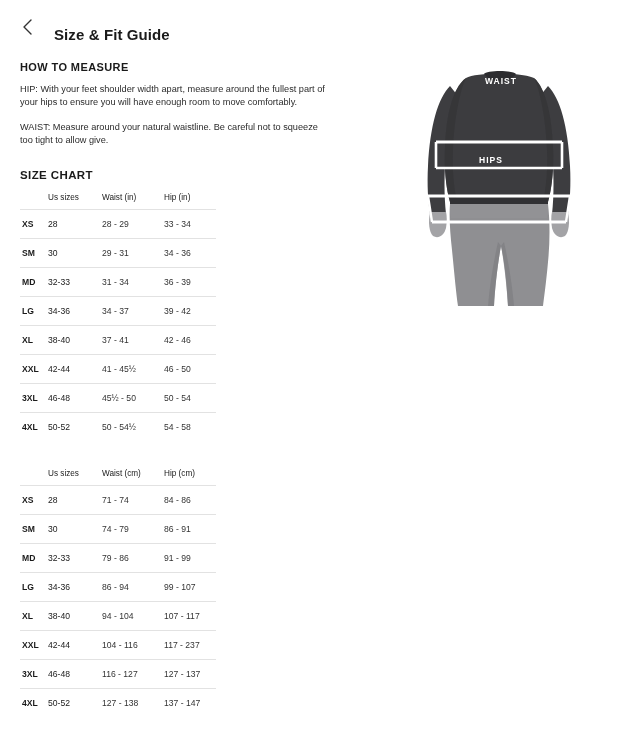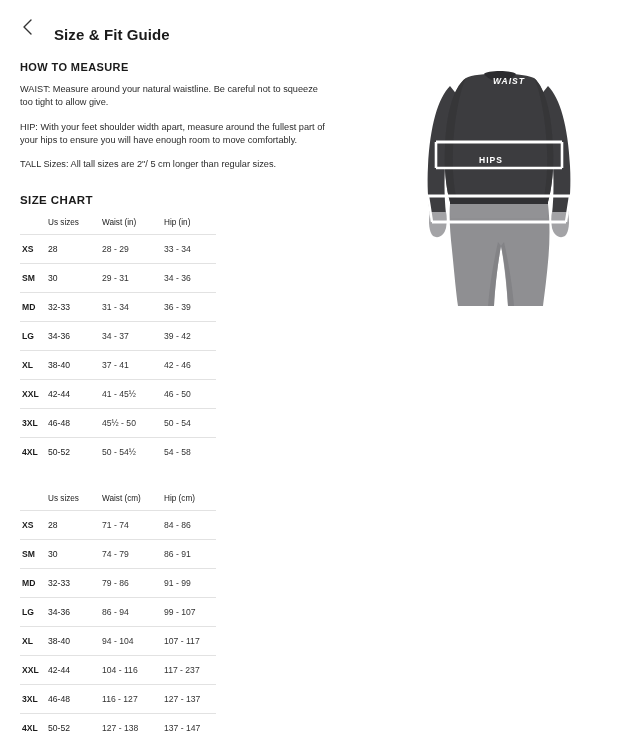--- a/index.html
+++ b/index.html
@@ -130,21 +130,21 @@
 
   .fig-label {
     position: absolute;
     font-size: 8.5px;
     font-weight: bold;
     color: #ffffff;
     letter-spacing: 1px;
     background: transparent;
     pointer-events: none;
   }
-  .fig-label.waist { top: 20px; left: 105px; font-style: italic; }
+  .fig-label.waist { top: 20px; left: 97px; }
   .fig-label.hips { top: 99px; left: 91px; }
 </style>
 </head>
 <body>
 
 <div class="header">
   <div class="back-btn">
     <span>
       <svg width="13" height="18" viewBox="0 0 13 18" fill="none" xmlns="http://www.w3.org/2000/svg">
         <path d="M10 2 L3 9 L10 16" stroke="#333333" stroke-width="1.4" fill="none" stroke-linecap="round" stroke-linejoin="round"></path>
@@ -153,23 +153,22 @@
   </div>
   <div class="page-title">Size &amp; Fit Guide</div>
 </div>
 
 <div class="content">
 
   <div class="left-col">
 
     <div class="section-title">HOW TO MEASURE</div>
 
+    <p class="measure-p">HIP: With your feet shoulder width apart, measure around the fullest part of your hips to ensure you will have enough room to move comfortably.</p>
     <p class="measure-p">WAIST: Measure around your natural waistline. Be careful not to squeeze too tight to allow give.</p>
-    <p class="measure-p">HIP: With your feet shoulder width apart, measure around the fullest part of your hips to ensure you will have enough room to move comfortably.</p>
-    <p class="measure-p">TALL Sizes: All tall sizes are 2"/ 5 cm longer than regular sizes.</p>
 
     <div class="size-chart-title">SIZE CHART</div>
 
     <table class="size-table">
       <thead>
         <tr>
           <th></th>
           <th>Us sizes</th>
           <th>Waist (in)</th>
           <th>Hip (in)</th>

